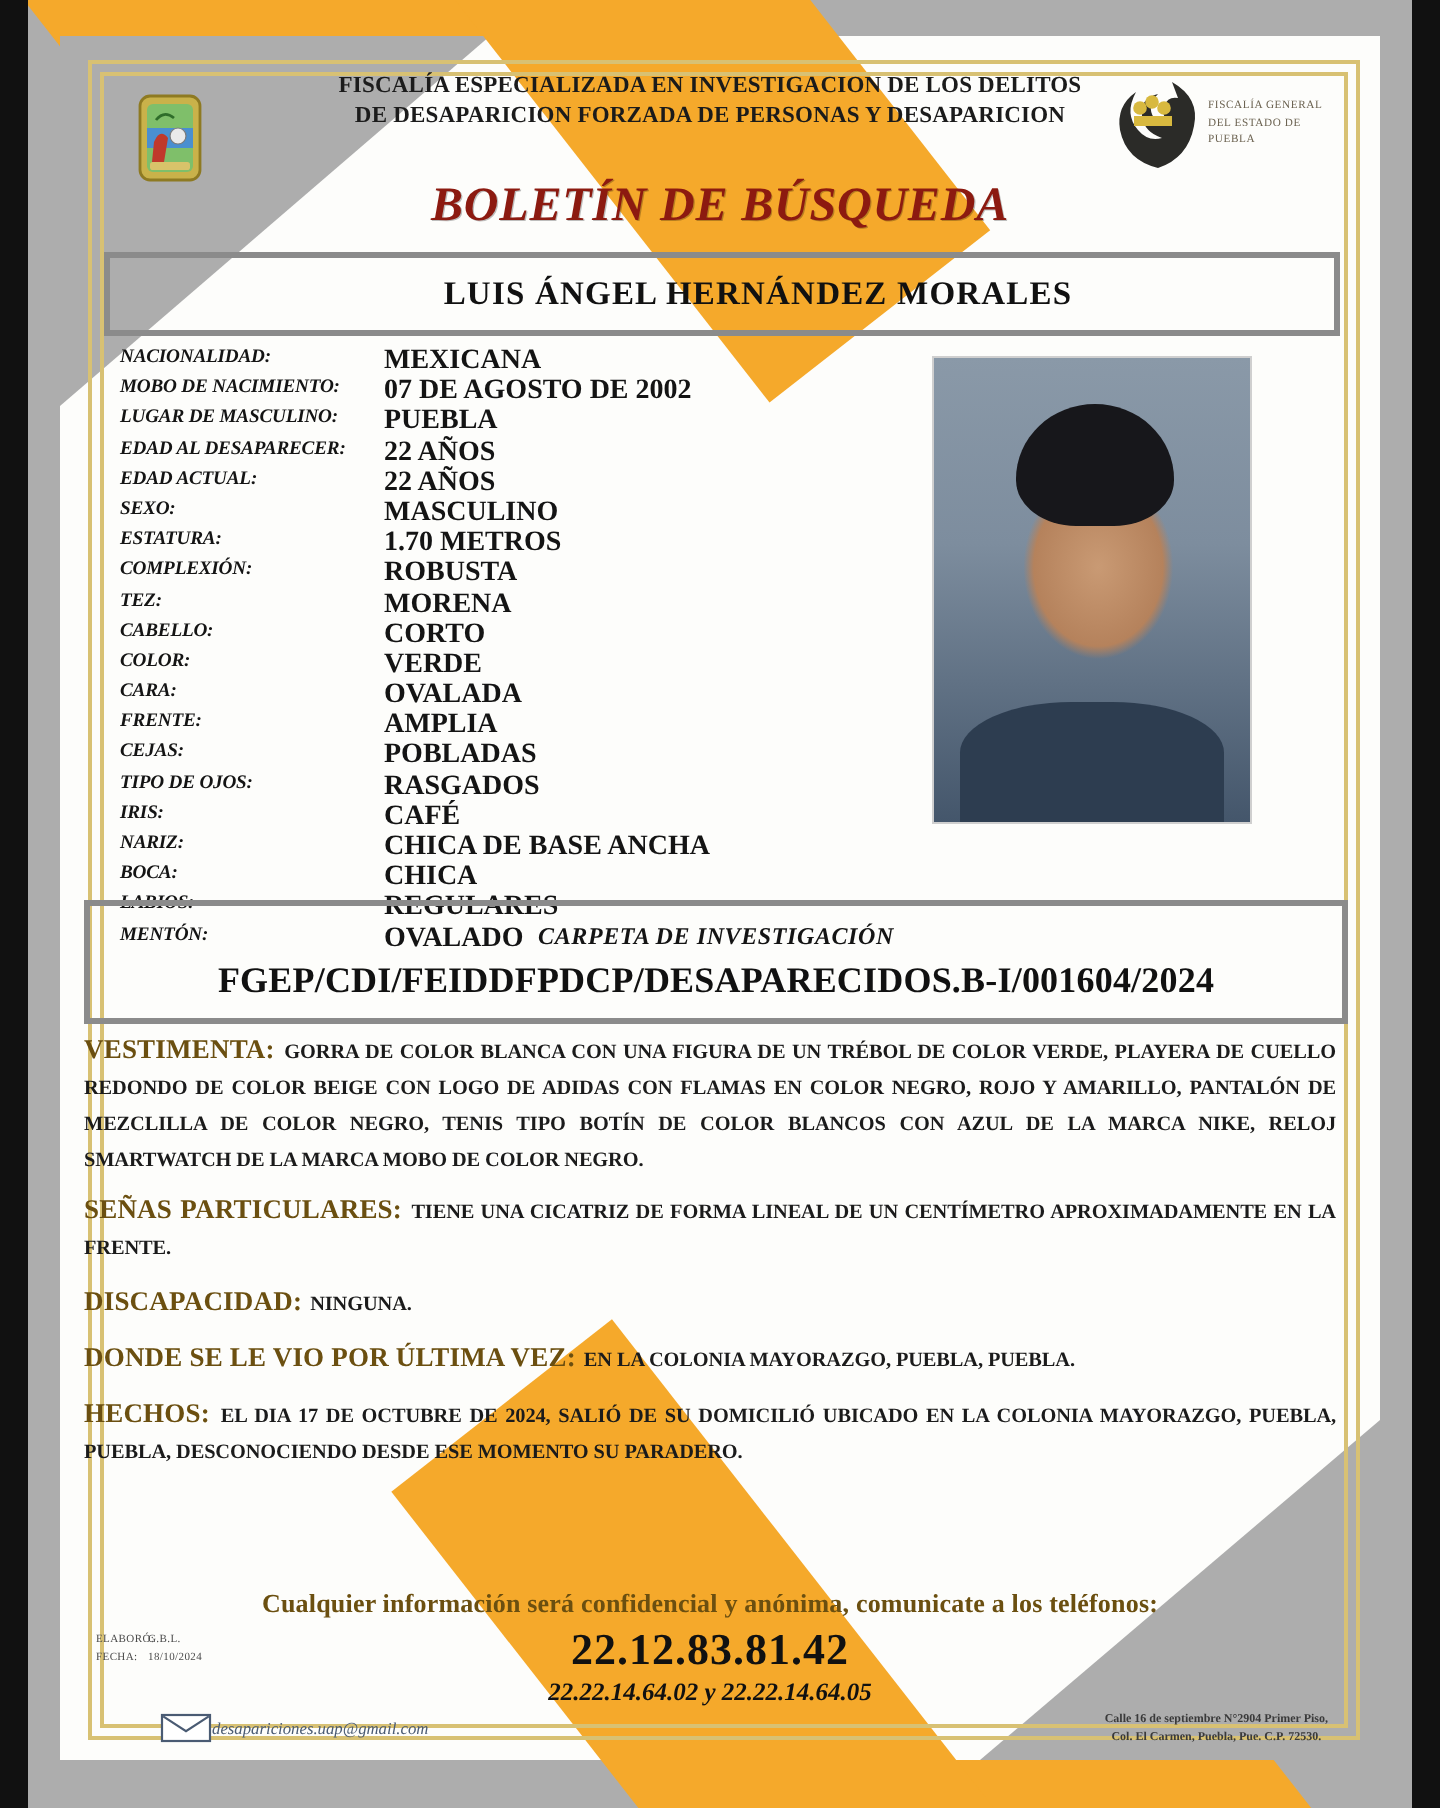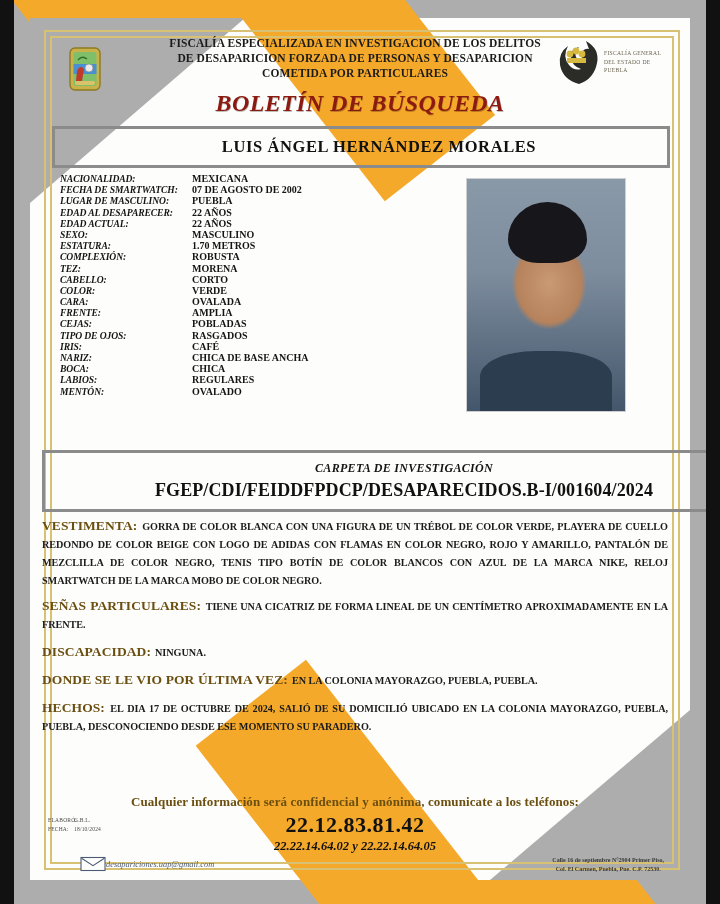--- a/index.html
+++ b/index.html
@@ -239,21 +239,21 @@
     font-style: italic;
     font-weight: bold;
     font-size: 9.6px;
     color: #141414;
     letter-spacing: -0.1px;
     white-space: nowrap;
   }
   .dval {
     font-family: "Liberation Serif", serif;
     font-weight: bold;
-    font-size: 10px;
+    font-size: 14px;
     color: #141414;
     white-space: nowrap;
   }
 
   .photo-wrap {
     position: absolute;
     right: 38px;
     top: 8px;
     width: 158px;
     height: 232px;
@@ -292,21 +292,20 @@
     position: absolute;
     left: 12px;
     top: 432px;
     width: 626px;
     height: 56px;
     border: 3px solid #8b8b8b;
     display: flex;
     flex-direction: column;
     align-items: center;
     justify-content: center;
-    padding-left: 46px;
   }
   .carpeta .c-title {
     font-family: "Liberation Serif", serif;
     font-style: italic;
     font-weight: bold;
     font-size: 12px;
     color: #141414;
     letter-spacing: 0.3px;
   }
   .carpeta .c-num {
@@ -446,21 +445,20 @@
         <path d="M5.5 18 h23 v10 h-23 z" fill="#4a8fd0"></path>
         <circle cx="21" cy="22" r="4" fill="#eaeaea" stroke="#7a7a7a" stroke-width="0.6"></circle>
         <path d="M9 25 q3 -7 7 -2 l-2 12 h-6 z" fill="#c0392b"></path>
         <path d="M10 14 q4 -5 9 -1" stroke="#2f6d2a" stroke-width="1.4" fill="none"></path>
         <rect x="7" y="35" width="20" height="4" rx="1.4" fill="#d8c36a"></rect>
       </svg>
 
       <div class="head-lines">
         <div class="ln">FISCALÍA ESPECIALIZADA EN INVESTIGACION DE LOS DELITOS</div>
         <div class="ln">DE DESAPARICION FORZADA DE PERSONAS Y DESAPARICION</div>
-        <div class="ln">COMETIDA POR PARTICULARES</div>
       </div>
 
       <div class="agency-logo">
         <svg class="agency-mark" viewBox="0 0 46 48">
           <path d="M30 3 q14 8 11 22 q-3 16 -18 21 q-16 -4 -19 -19 q-2 -12 8 -19 q-6 11 1 19 q5 6 12 4 q-9 -3 -10 -11 q-1 -9 8 -11 q-6 6 -2 12 q3 5 9 3 q-6 -4 -4 -9 q2 -5 7 -4 z" fill="#2b2b28"></path>
           <circle cx="14" cy="16" r="3.4" fill="#d8b93f"></circle>
           <circle cx="20" cy="13" r="3.4" fill="#d8b93f"></circle>
           <circle cx="26" cy="16" r="3.4" fill="#d8b93f"></circle>
           <path d="M11 20 h19 v5 h-19 z" fill="#d8b93f"></path>
         </svg>
@@ -478,21 +476,21 @@
       <span>LUIS ÁNGEL HERNÁNDEZ MORALES</span>
     </div>
 
     <div class="data-photo">
       <div class="data-table" id="attr-table">
           <div class="drow">
             <div class="dlabel">NACIONALIDAD:</div>
             <div class="dval">MEXICANA</div>
           </div>
           <div class="drow">
-            <div class="dlabel">FECHA DE SMARTWATCH:</div>
+            <div class="dlabel">MOBO DE NACIMIENTO:</div>
             <div class="dval">07 DE AGOSTO DE 2002</div>
           </div>
           <div class="drow">
             <div class="dlabel">LUGAR DE MASCULINO:</div>
             <div class="dval">PUEBLA</div>
           </div>
           <div class="drow">
             <div class="dlabel">EDAD AL DESAPARECER:</div>
             <div class="dval">22 AÑOS</div>
           </div>

